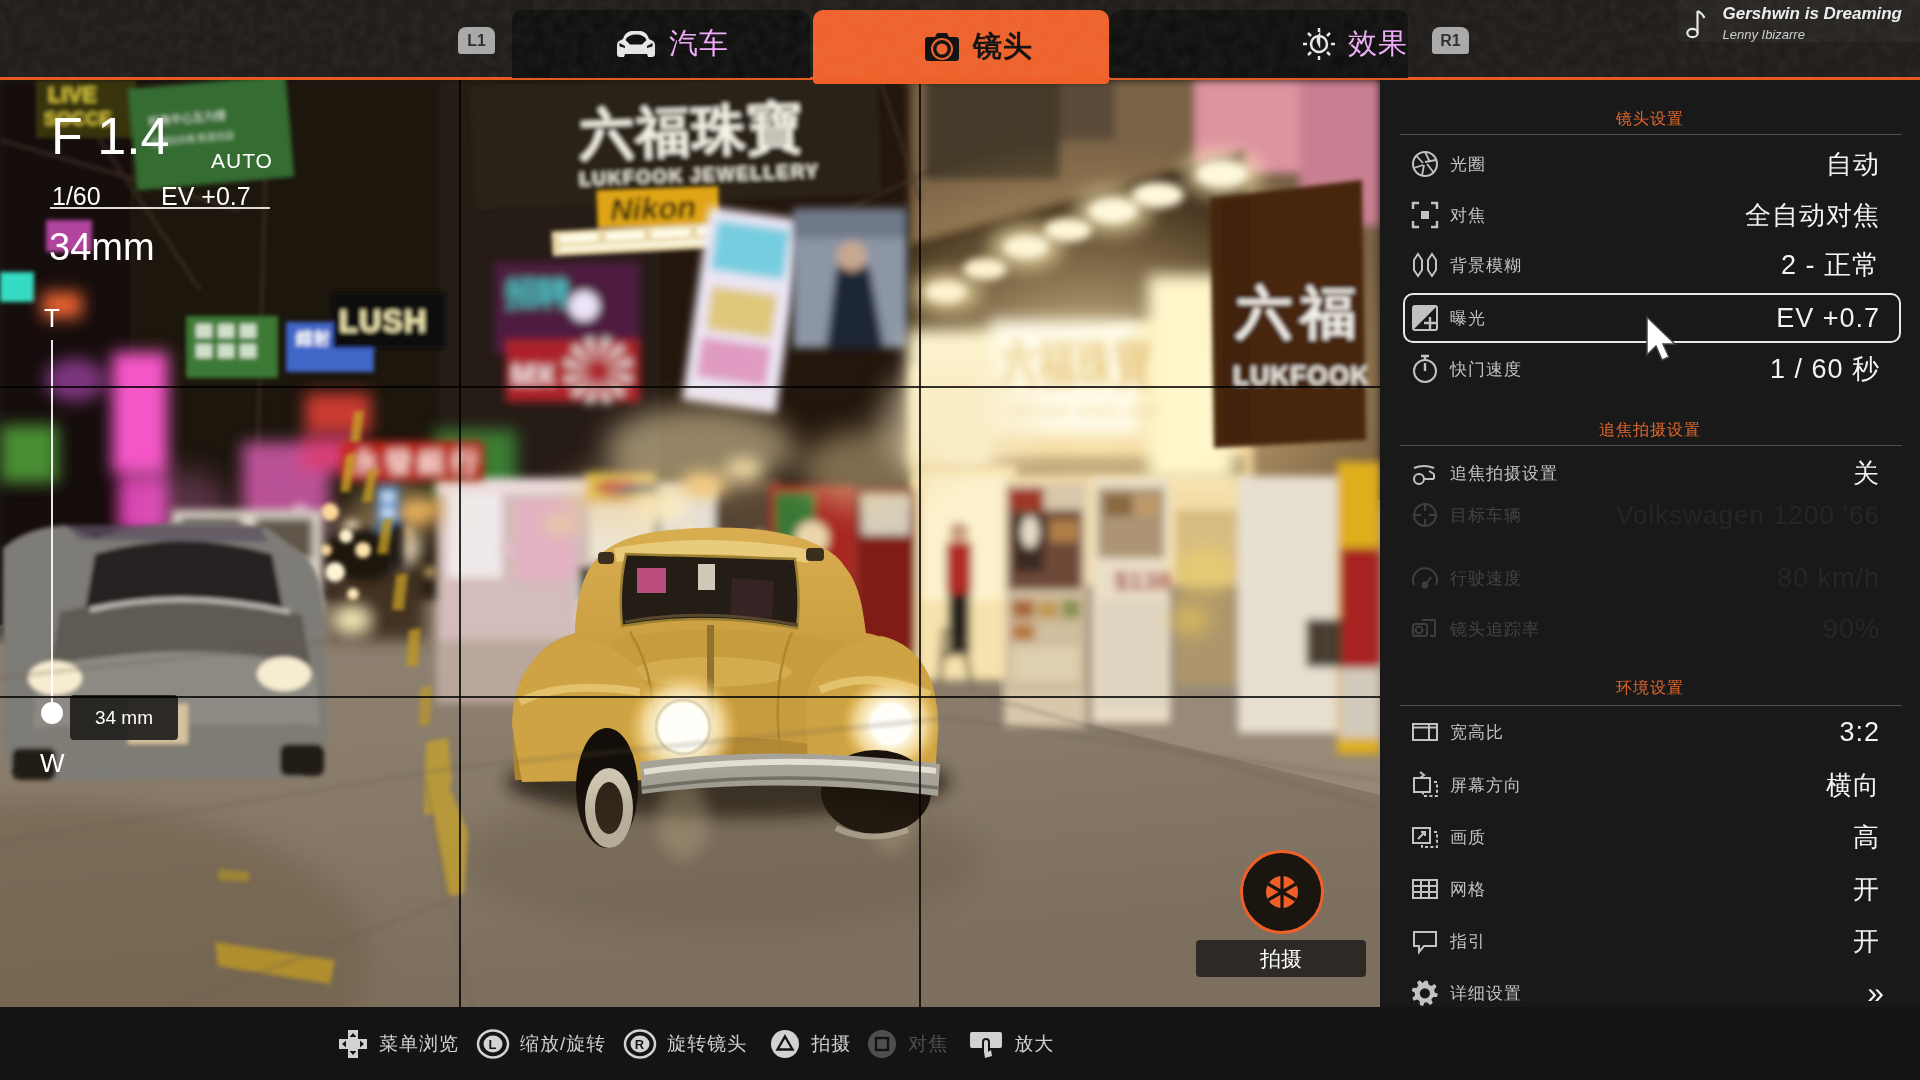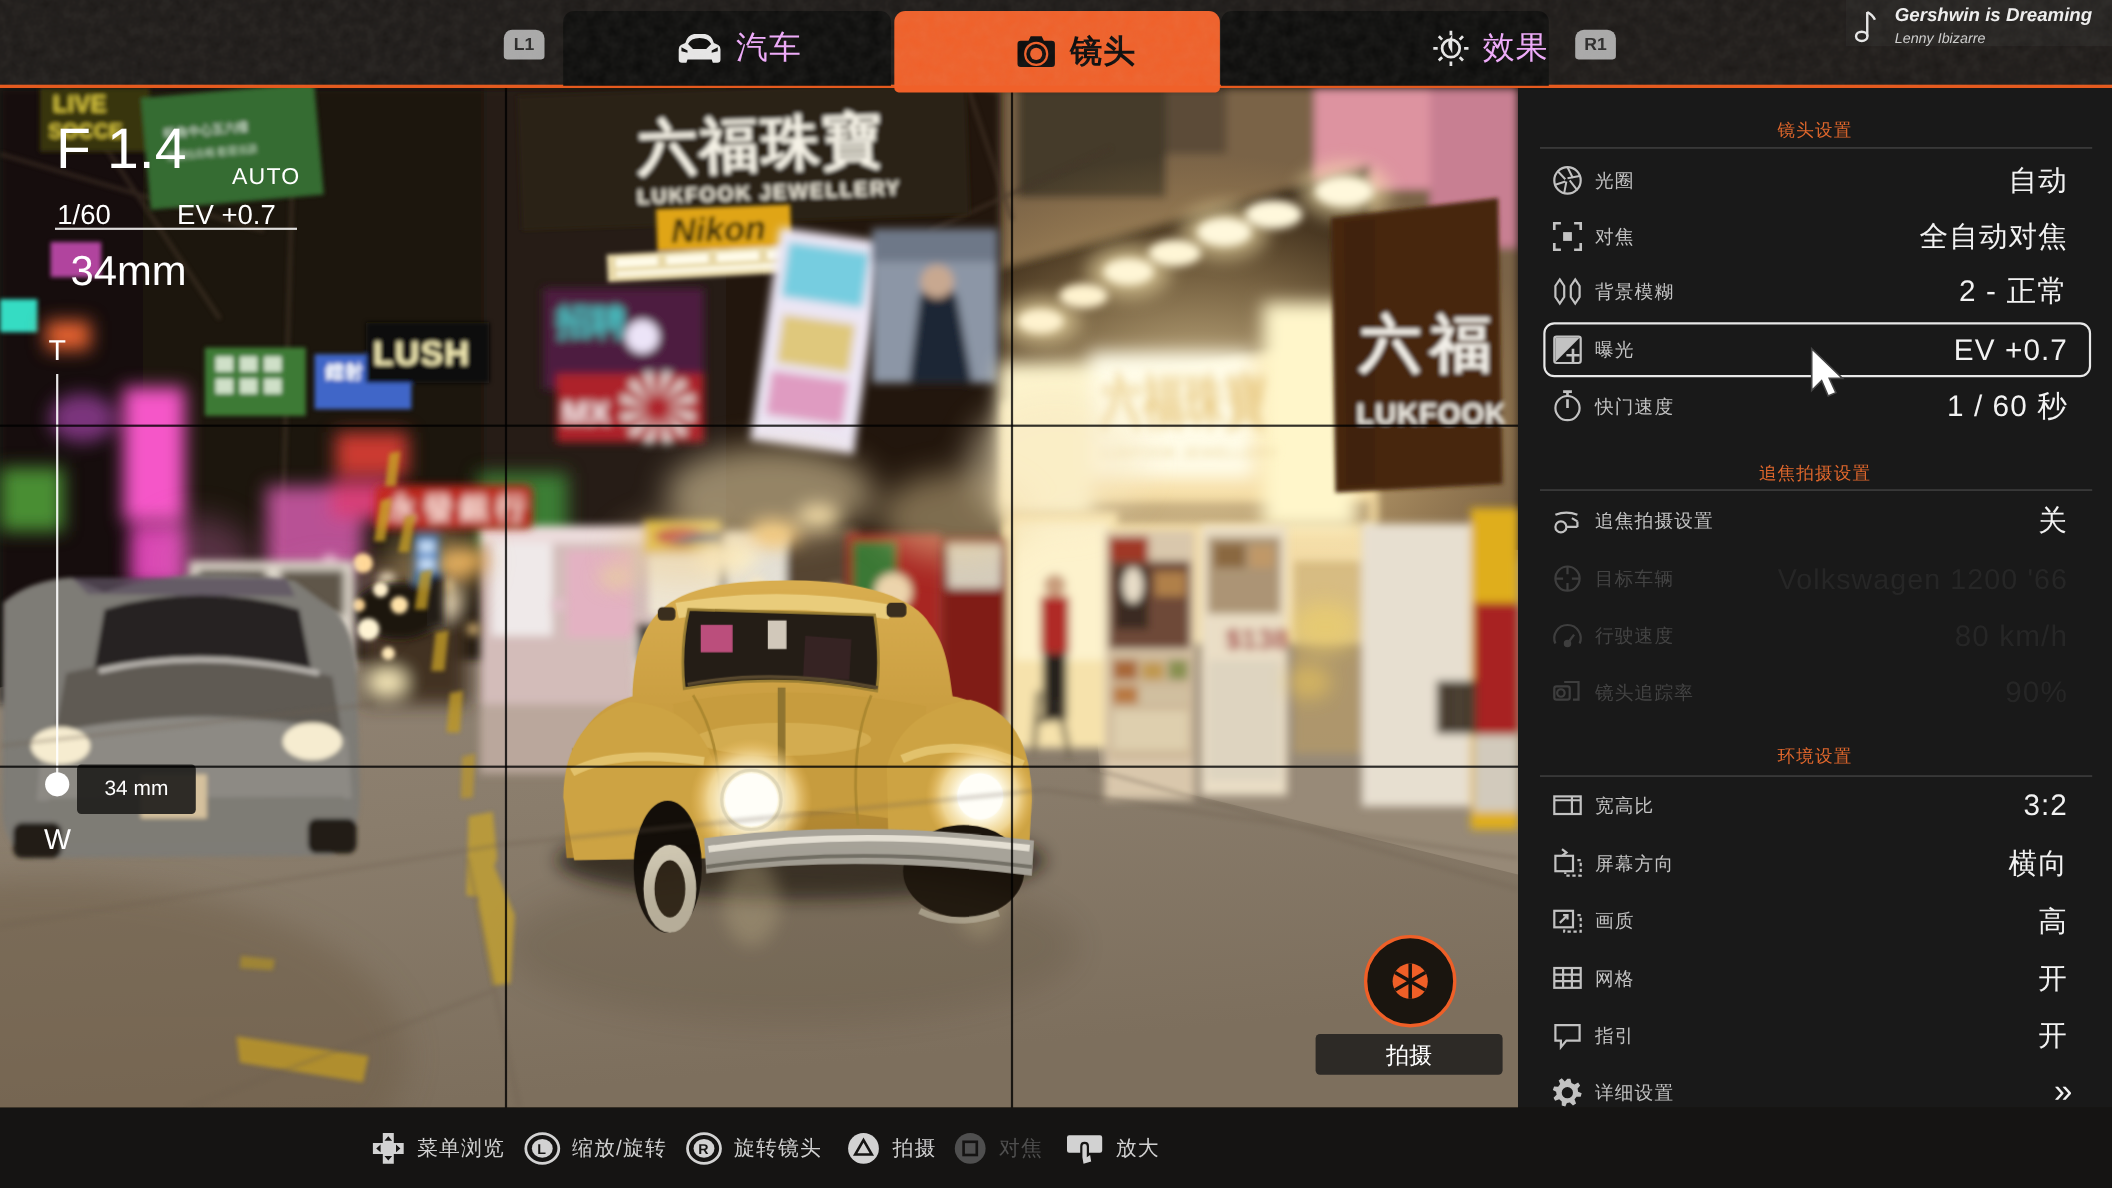--- a/index.html
+++ b/index.html
@@ -24,21 +24,21 @@
 .gridv { top:80px; width:2px; height:927px; background:rgba(0,0,0,0.8); z-index:20; }
 .gridh { left:0; width:1380px; height:2px; background:rgba(0,0,0,0.8); z-index:20; }
 
 
 #ovl { z-index:22; color:#fff; }
 #f14 { left:51px; top:106px; font-size:52px; letter-spacing:0px; }
 #auto { left:211px; top:149px; font-size:21px; letter-spacing:1px; }
 #l160 { left:52px; top:182px; font-size:25px; }
 #ev07 { left:161px; top:182px; font-size:25px; }
 #uline { left:50px; top:207px; width:220px; height:2px; background:rgba(255,255,255,0.85); }
-#mm34 { left:64px; top:226px; font-size:38px; }
+#mm34 { left:49px; top:226px; font-size:38px; }
 #tletter { left:44px; top:303px; font-size:26px; }
 #wletter { left:40px; top:748px; font-size:26px; }
 #sliderline { left:51px; top:340px; width:2px; height:372px; background:rgba(255,255,255,0.9); }
 #sliderdot { left:41px; top:702px; width:22px; height:22px; border-radius:50%; background:#fff; }
 #tip34 { left:70px; top:695px; width:108px; height:45px; background:rgba(32,30,28,0.92); border-radius:4px; color:#fff; font-size:19px; display:flex; align-items:center; justify-content:center; }
 
 
 #capbtn { left:1240px; top:850px; width:84px; height:84px; border-radius:50%; background:#1a150f; border:3px solid #ef5f27; z-index:22; display:flex; align-items:center; justify-content:center; }
 #captip { left:1196px; top:940px; width:170px; height:37px; background:rgba(38,36,34,0.92); border-radius:4px; color:#fff; font-size:21px; display:flex; align-items:center; justify-content:center; z-index:22; }
 
@@ -618,21 +618,21 @@
     <div class="abs pdiv" style="top:365px;"></div>
 
     <div class="abs prow" style="top:367px;">
       <svg class="picon" viewBox="0 0 30 30" stroke="#c2c2c2" fill="none" stroke-width="2">
         <circle cx="9" cy="21" r="5"></circle>
         <path d="M14 21 L24 21 M24 16 L24 21 M4 10 Q14 6 24 10 M19 13 L24 16"></path>
       </svg>
       <span class="plab">追焦拍摄设置</span>
         <span class="pval">关</span>
     </div>
-    <div class="abs prow dim" style="top:420px;padding-left:28px;">
+    <div class="abs prow dim" style="top:409px;padding-left:28px;">
       <svg class="picon" viewBox="0 0 30 30" stroke="#c2c2c2" fill="none" stroke-width="2">
         <circle cx="15" cy="15" r="11"></circle>
         <path d="M15 4 L15 11 M15 19 L15 26 M4 15 L11 15 M19 15 L26 15"></path>
       </svg>
       <span class="plab">目标车辆</span>
         <span class="pval" style="font-size:26px;">Volkswagen 1200 '66</span>
     </div>
     <div class="abs prow dim" style="top:472px;">
       <svg class="picon" viewBox="0 0 30 30" stroke="#c2c2c2" fill="none" stroke-width="2">
         <path d="M4 22 A 12 12 0 1 1 26 22"></path>

